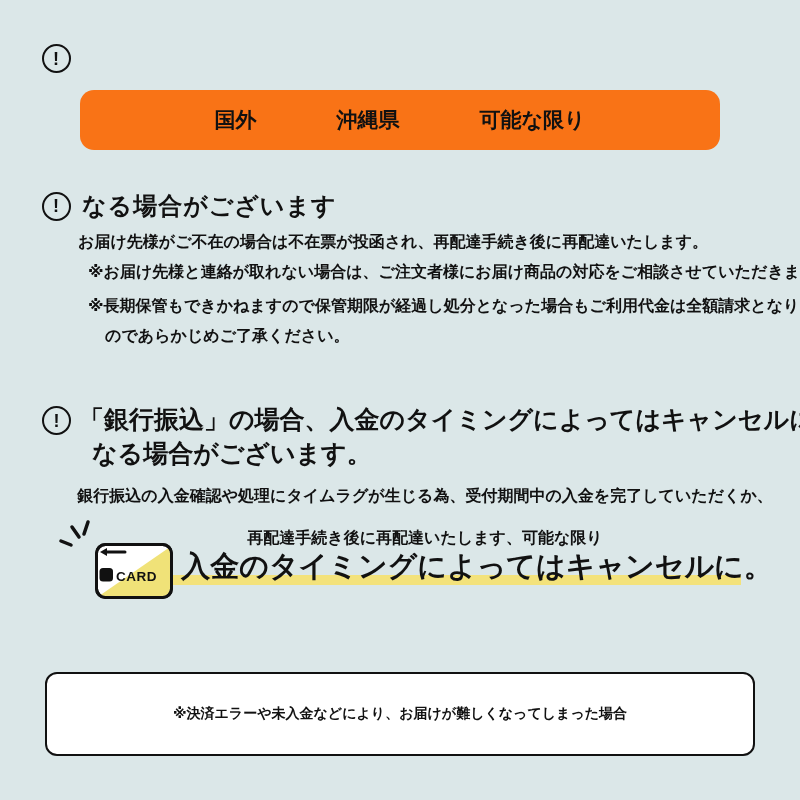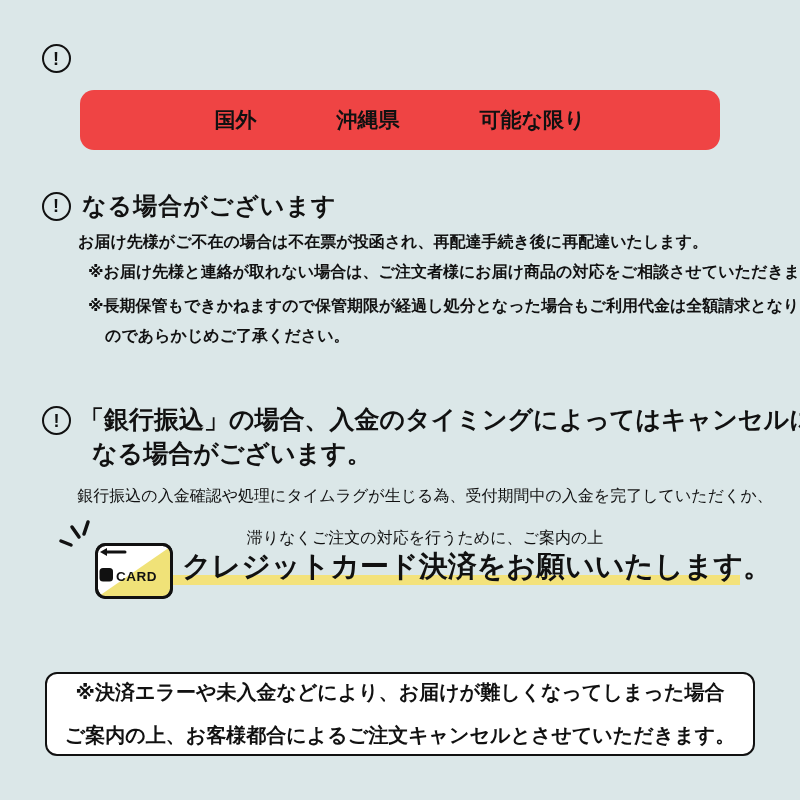--- a/index.html
+++ b/index.html
@@ -13,56 +13,56 @@
   
   .heading{position:absolute;display:flex;align-items:center;gap:11px;
     font-size:24px;font-weight:700;letter-spacing:1px;white-space:nowrap}
   .warn{flex:0 0 auto;width:25px;height:25px;border:2.5px solid #111;border-radius:50%;
     display:flex;align-items:center;justify-content:center;
     font-size:18px;font-weight:800;line-height:1;background:transparent}
   #h1{left:42px;top:44px}
   #h2{left:42px;top:190px}
 
   
-  .box1{position:absolute;left:80px;top:90px;width:640px;height:60px;background:#ef4444;
+  .box1{position:absolute;left:80px;top:90px;width:640px;height:60px;background:#f97316;
     border-radius:14px;display:flex;align-items:center;justify-content:center;gap:80px;
     font-size:21px;font-weight:700}
 
   
   .absence{position:absolute;left:78px;top:234px;font-size:16px;font-weight:600;line-height:16px;white-space:nowrap}
   .absence .l1{margin-bottom:14px}
   .absence .l2{margin-left:10px;margin-bottom:18px}
   .absence .l3{margin-left:10px;margin-bottom:14px}
   .absence .l4{margin-left:27px}
 
   
   #h3{left:42px;top:402px;align-items:flex-start;gap:8px;font-size:25px;line-height:34px;letter-spacing:0}
   #h3 .warn{margin-top:4px}
   #h3 .htext{white-space:nowrap}
   #h3 .hl2{padding-left:13px}
 
   
   .s3body{position:absolute;left:60px;top:486px;width:730px;text-align:center;
-    font-size:16px;font-weight:400;white-space:nowrap}
+    font-size:16px;font-weight:700;white-space:nowrap}
   .s3body .b2{margin-top:21px}
   .bigline{position:absolute;left:140px;top:547px;width:660px;text-align:center;
     font-size:29px;font-weight:700;white-space:nowrap}
   .bigline .hl{
     padding:0 2px 3px 16px;
     background:linear-gradient(#f3e27b,#f3e27b) no-repeat left bottom/calc(100% - 34px) 10px;
   }
 
   
   .cardicon{position:absolute;left:58px;top:514px;width:120px;height:90px}
 
   
   .notice{position:absolute;left:45px;top:672px;width:710px;height:84px;box-sizing:border-box;
     background:#fff;border:2.5px solid #111;border-radius:12px;
     display:flex;flex-direction:column;align-items:center;justify-content:center;gap:16px;
-    font-size:20px;font-weight:600;white-space:nowrap}
+    font-size:14px;font-weight:600;white-space:nowrap}
 </style>
 </head>
 <body>
 
 <div class="canvas">
 
   <div class="heading" id="h1">
     <span class="warn">!</span>
   </div>
 
@@ -87,25 +87,25 @@
   <div class="heading" id="h3">
     <span class="warn">!</span>
     <span class="htext">
       <span style="display:block">「銀行振込」の場合、入金のタイミングによってはキャンセルに</span>
       <span style="display:block" class="hl2">なる場合がございます。</span>
     </span>
   </div>
 
   <div class="s3body">
     <div>銀行振込の入金確認や処理にタイムラグが生じる為、受付期間中の入金を完了していただくか、</div>
-    <div class="b2">滞りなくご注文の対応を行うために、ご案内の上</div>
+    <div class="b2">再配達手続き後に再配達いたします、可能な限り</div>
   </div>
 
   <div class="bigline">
-    <span class="hl">クレジットカード決済をお願いいたします。</span>
+    <span class="hl">入金のタイミングによってはキャンセルに。</span>
   </div>
 
   <svg class="cardicon" viewBox="0 0 120 90" xmlns="http://www.w3.org/2000/svg" aria-hidden="true">
 
     <g stroke="#111" stroke-width="3.5" stroke-linecap="round">
       <line x1="30" y1="8" x2="26" y2="20"></line>
       <line x1="14" y1="13" x2="21" y2="23"></line>
       <line x1="3" y1="27" x2="13" y2="31"></line>
     </g>
 
@@ -122,16 +122,15 @@
       <line x1="49" y1="38" x2="67" y2="38" stroke="#111" stroke-width="3" stroke-linecap="round"></line>
       <polygon points="42,38 49,34 49,42" fill="#111"></polygon>
     </g>
 
     <rect x="41.5" y="54" width="13.5" height="13.5" rx="3.5" fill="#111"></rect>
     <text x="58" y="66.5" font-size="13.5" font-weight="bold" letter-spacing="0.5" fill="#111" font-family="Liberation Sans, DejaVu Sans, sans-serif">CARD</text>
   </svg>
 
   <div class="notice">
     <div>※決済エラーや未入金などにより、お届けが難しくなってしまった場合</div>
-    <div>ご案内の上、お客様都合によるご注文キャンセルとさせていただきます。</div>
   </div>
 
 </div>
 
 </body></html>

